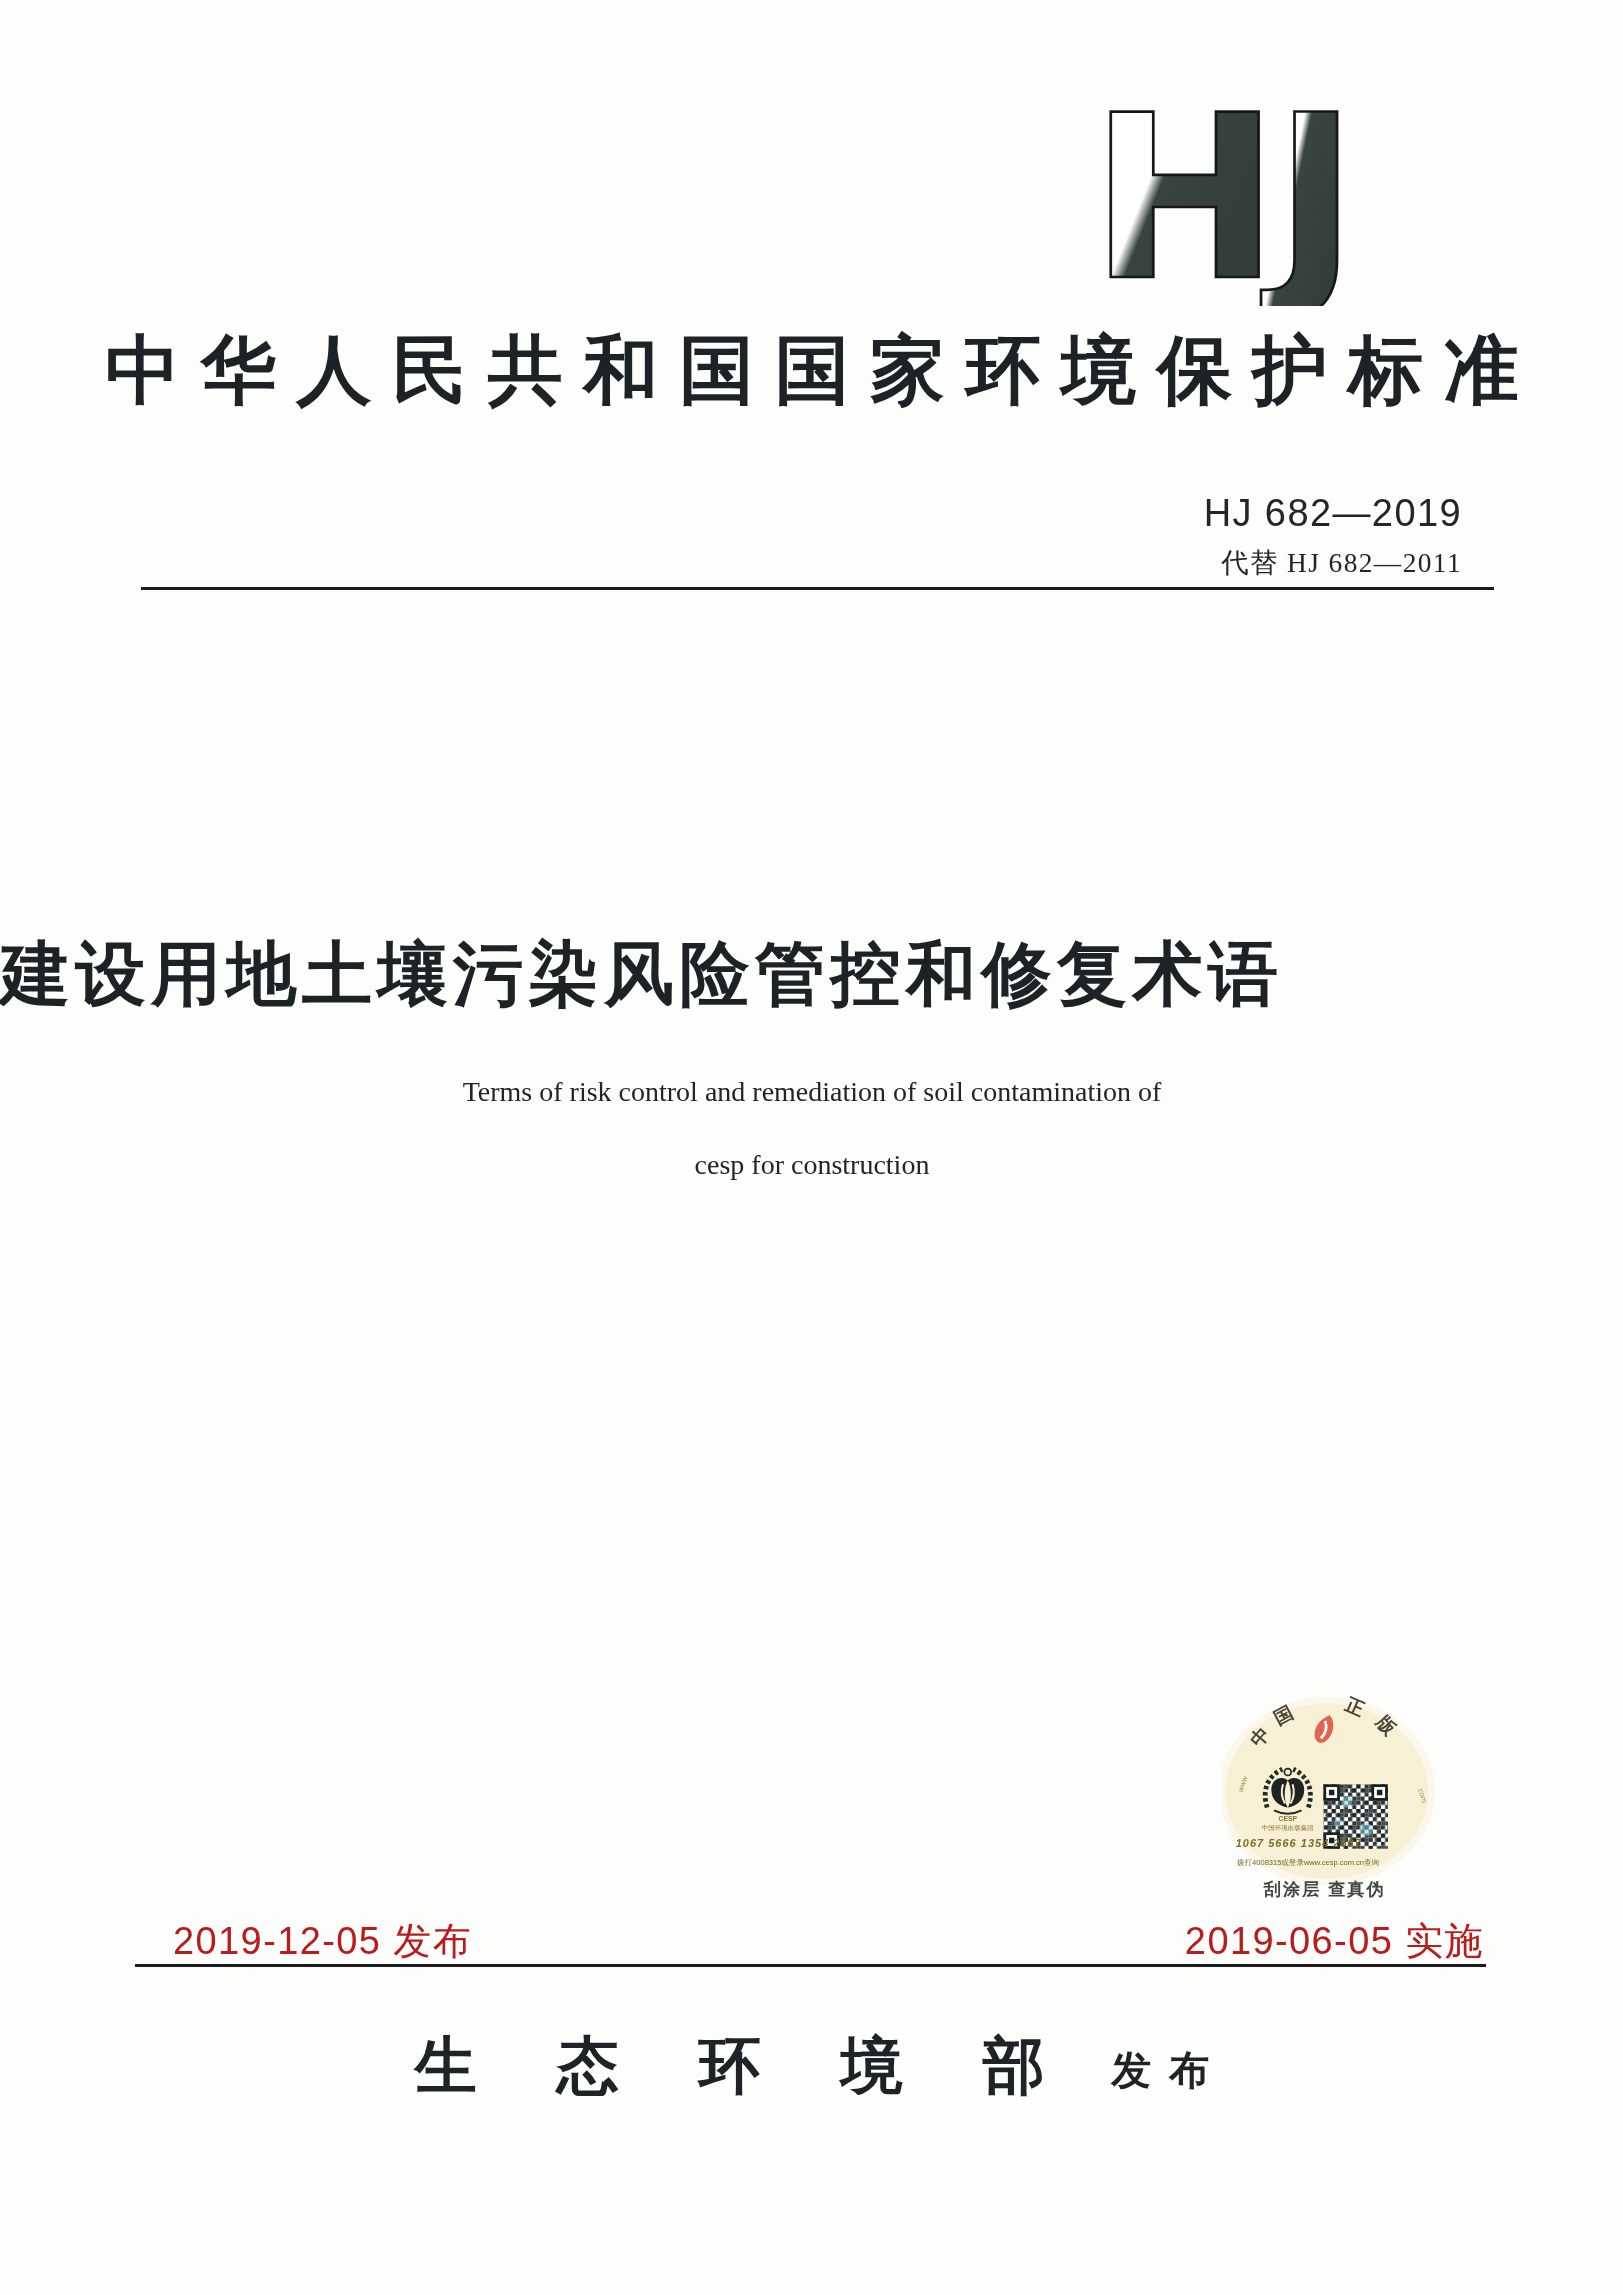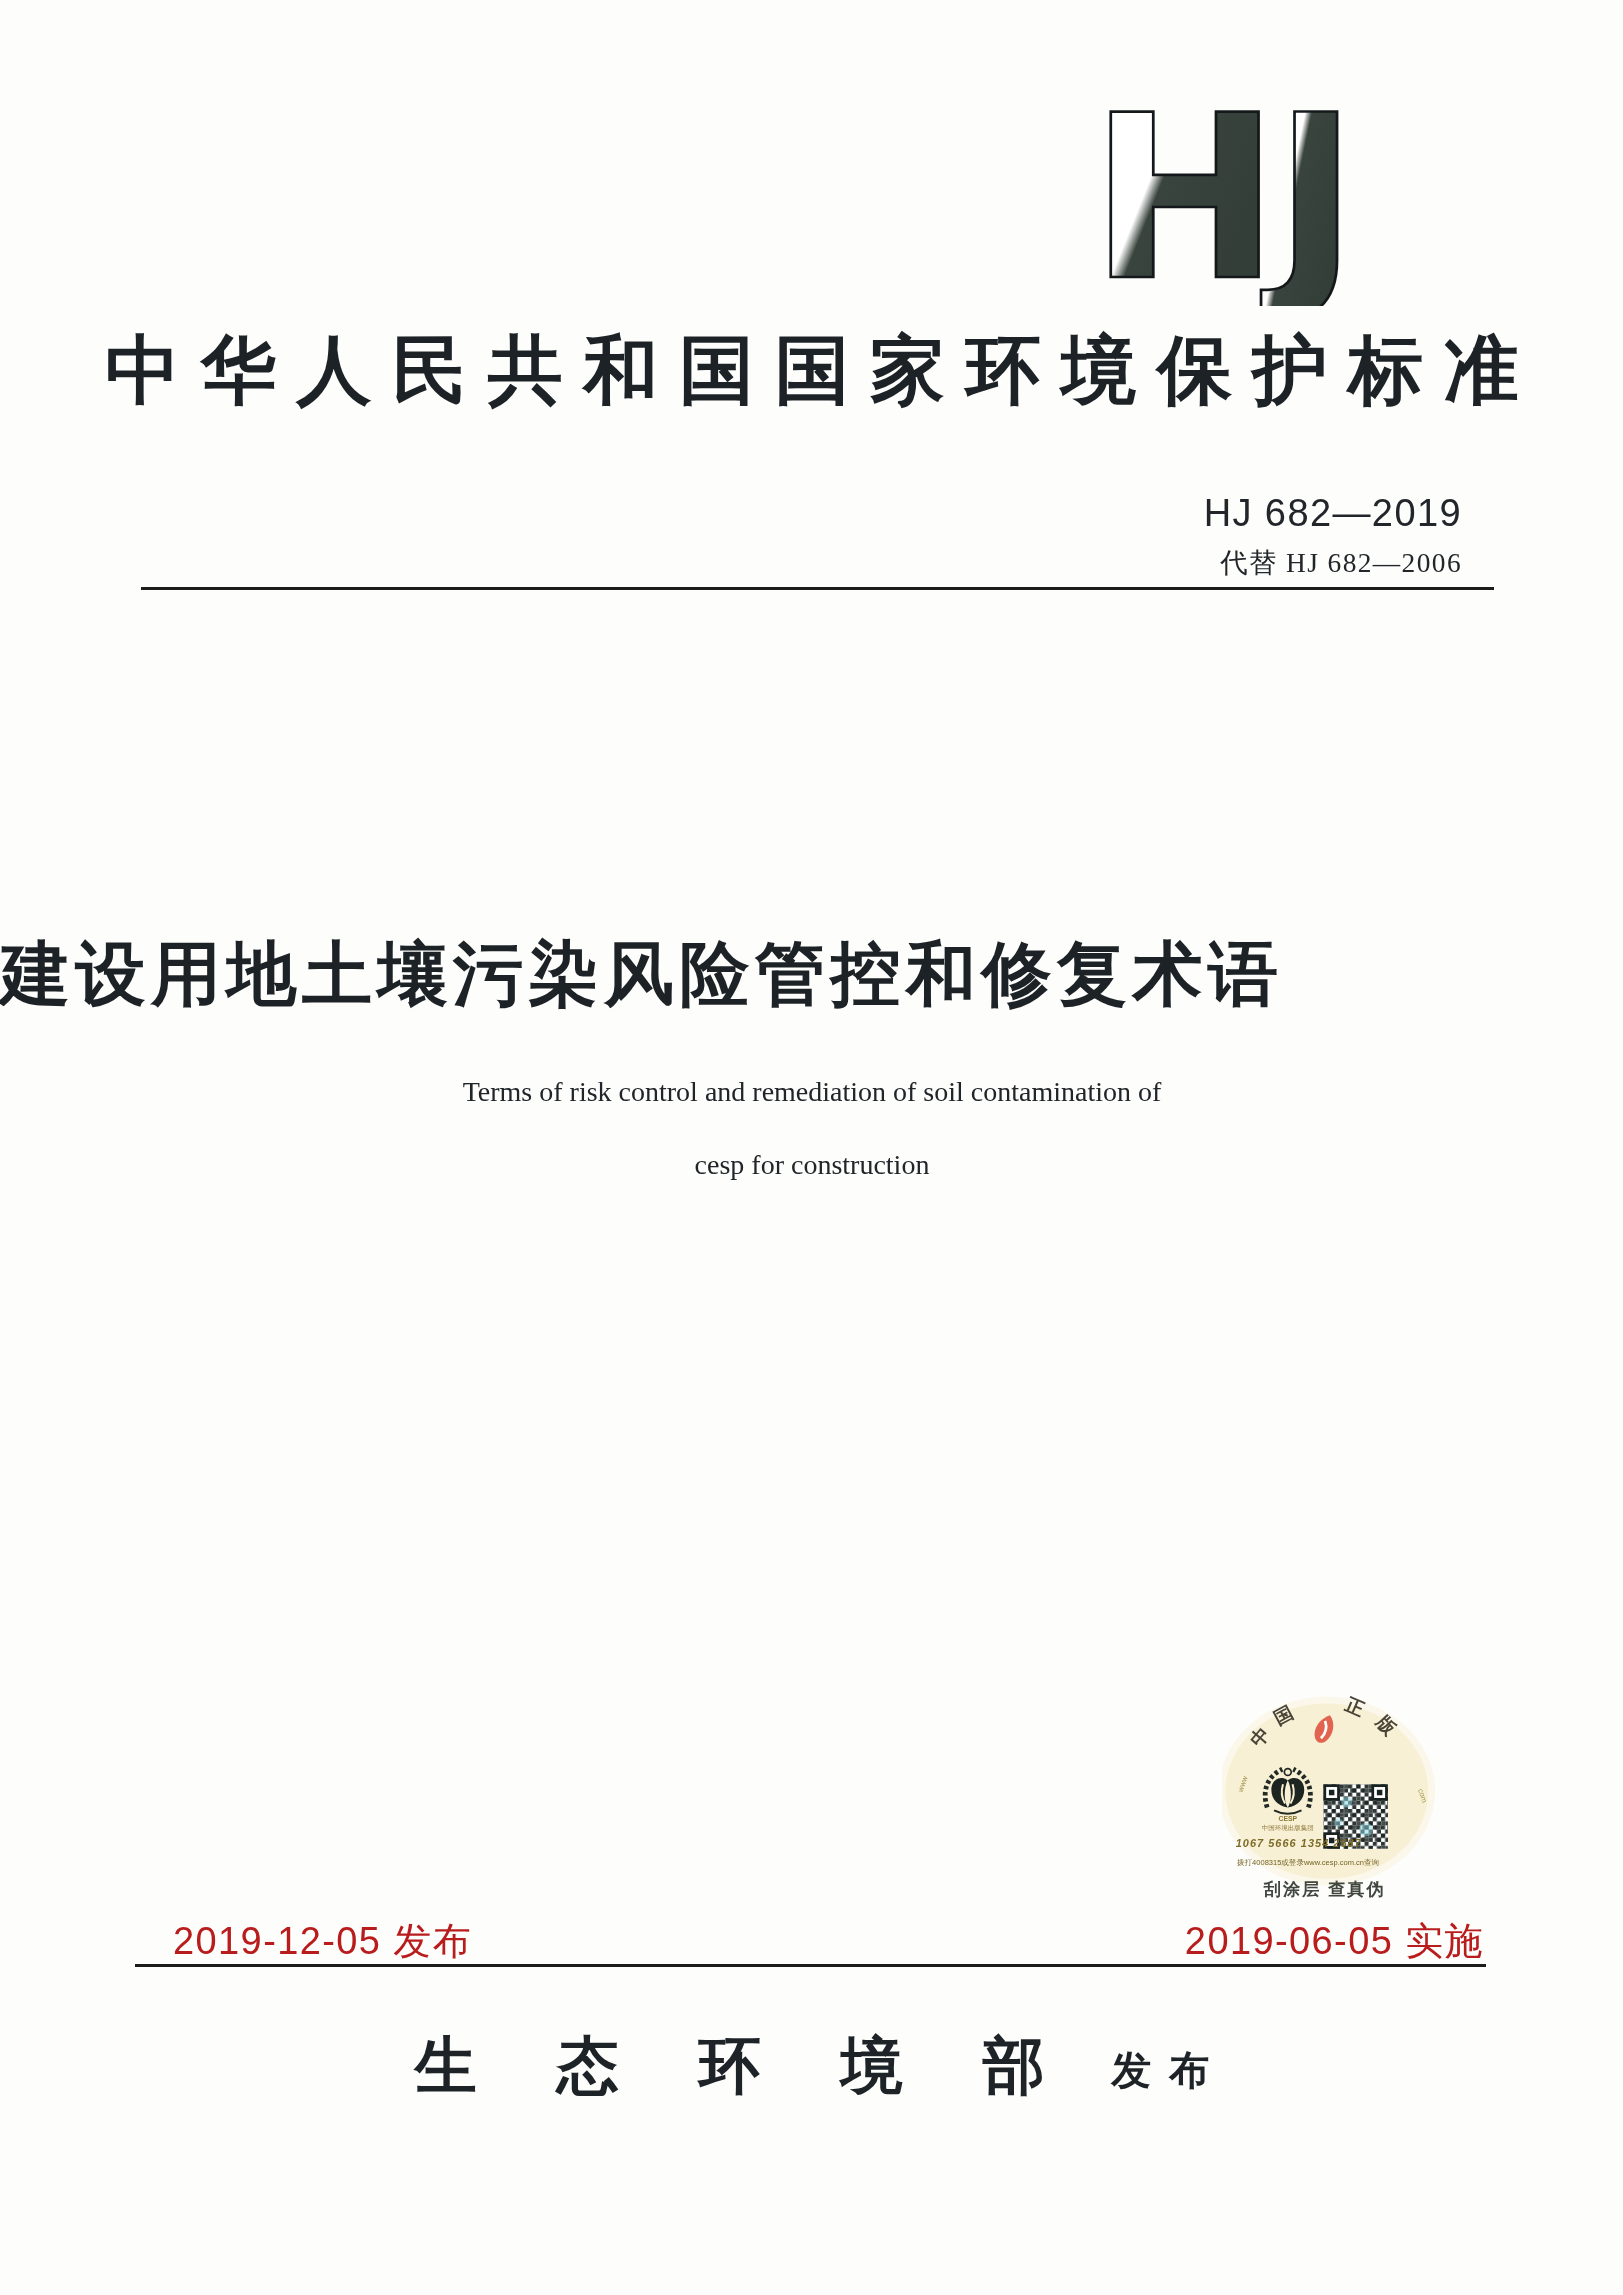--- a/index.html
+++ b/index.html
@@ -96,21 +96,21 @@
     <text x="0" y="268" font-size="330" font-weight="bold" font-family="'DejaVu Sans',sans-serif" fill="url(#bevel)" stroke="#14181a" stroke-width="4">H</text>
     <text x="268" y="268" font-size="330" font-weight="bold" font-family="'DejaVu Sans',sans-serif" fill="url(#bevel)" stroke="#14181a" stroke-width="4">J</text>
   </svg>
 
   <div class="abs header-title">
     <span>中华人民共和国国家环境保护标准</span>
   </div>
 
   <div class="abs std-block">
     <div class="std-no">HJ 682—2019</div>
-    <div class="std-replace">代替 HJ 682—2006</div>
+    <div class="std-replace">代替 HJ 682—2011</div>
   </div>
 
   <div class="abs rule-top"></div>
 
   <div class="abs main-title-zh">建设用地土壤污染风险管控和修复术语</div>
   <div class="abs subtitle-en l1">Terms of risk control and remediation of soil contamination of</div>
   <div class="abs subtitle-en l2">cesp for construction</div>
 
   <svg class="abs stamp" viewBox="0 0 340 320">
     <defs>

